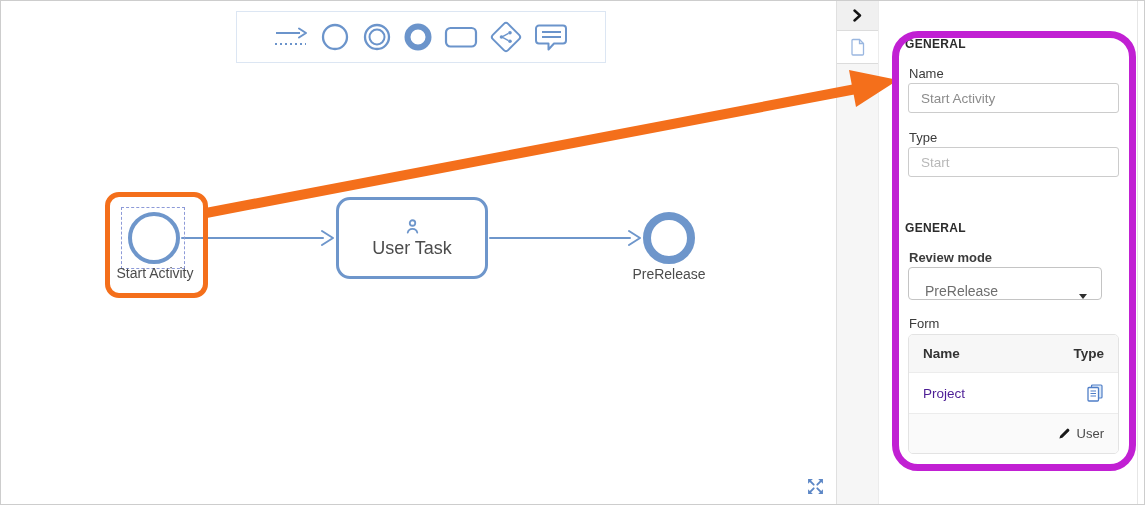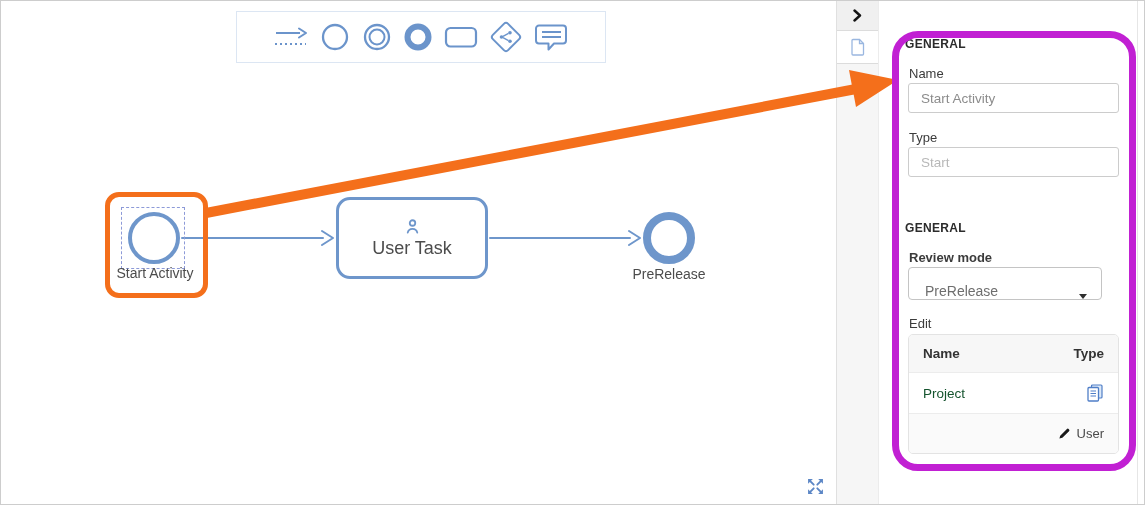--- a/index.html
+++ b/index.html
@@ -79,21 +79,21 @@
   .caret { width: 0; height: 0; border-left: 4px solid transparent; border-right: 4px solid transparent;
            border-top: 5px solid #2f2f2f; }
 
   .form-table { top: 297px; left: 3px; width: 211px; border: 1px solid #e3e3e3; border-radius: 5px;
                 overflow: hidden; background: #fff; }
   .ft-header { height: 37px; background: #f7f7f7; display: flex; align-items: center;
                justify-content: space-between; padding: 0 14px; font-size: 13.5px;
                font-weight: 600; color: #333; }
   .ft-row { height: 41px; background: #fff; border-top: 1px solid #ececec; display: flex;
             align-items: center; justify-content: space-between; padding: 0 14px; cursor: pointer; }
-  .ft-row .cell-name { font-size: 13.5px; color: #14532d; }
+  .ft-row .cell-name { font-size: 13.5px; color: #4c1d95; }
   .ft-footer { height: 40px; background: #fafafa; border-top: 1px solid #ececec; display: flex;
                align-items: center; justify-content: flex-end; gap: 6px; padding: 0 14px; }
   .ft-footer .edit-label { font-size: 13px; color: #4a4a4a; cursor: pointer; }
 
   .annotation-arrow { position: absolute; left: 0; top: 0; z-index: 15; pointer-events: none; }
 </style>
 </head>
 <body>
 
 <div class="page">
@@ -210,21 +210,21 @@
     <input class="text-input type-input" type="text" placeholder="Start" style="">
 
     <div class="section-title s-title">GENERAL</div>
 
     <div class="field-label review-label">Review mode</div>
     <div class="select-box">
       <span class="sel-value">PreRelease</span>
       <span class="caret"></span>
     </div>
 
-    <div class="field-label form-label">Edit</div>
+    <div class="field-label form-label">Form</div>
 
     <div class="form-table">
       <div class="ft-header">
         <span>Name</span>
         <span>Type</span>
       </div>
       <div class="ft-row">
         <span class="cell-name">Project</span>
         <svg width="18" height="18" viewBox="0 0 18 18">
           <rect x="5.5" y="1" width="10.5" height="13" rx="1" fill="#dce9f8" stroke="#4f7ec7" stroke-width="1.2"></rect>

